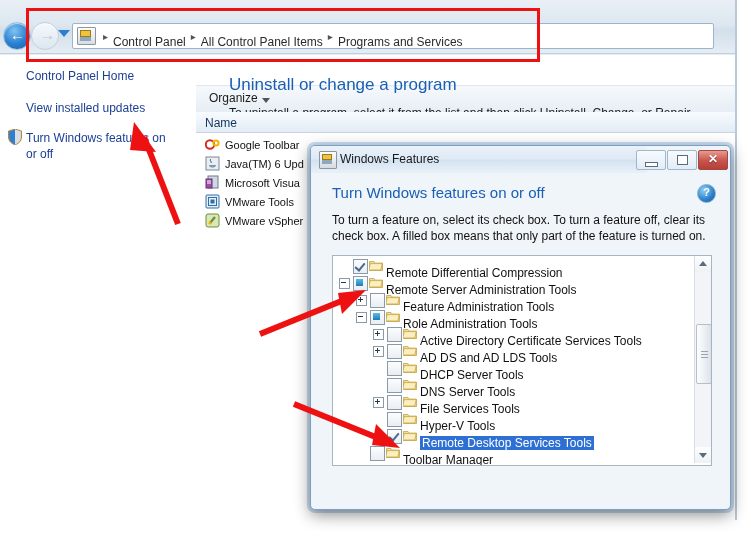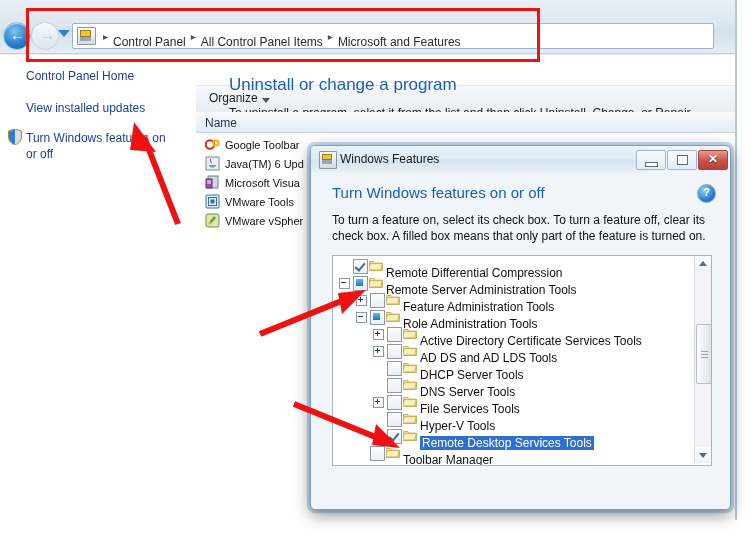--- a/index.html
+++ b/index.html
@@ -137,21 +137,21 @@
     <div id="histdrop"></div>
 
     <div id="crumbbar">
       <div class="crumb-icon"></div>
       <div class="crumbs">
         <span class="crumb-sep">▸</span>
         <span class="crumb">Control Panel</span>
         <span class="crumb-sep">▸</span>
         <span class="crumb">All Control Panel Items</span>
         <span class="crumb-sep">▸</span>
-        <span class="crumb">Microsoft and Features</span>
+        <span class="crumb">Programs and Services</span>
       </div>
     </div>
     <div id="crumbbar-sep"></div>
   </div>
 
   <div id="cmdbar"></div>
   <div id="organize">Organize</div>
   <div id="organize-caret"></div>
 
   <div id="leftnav">

